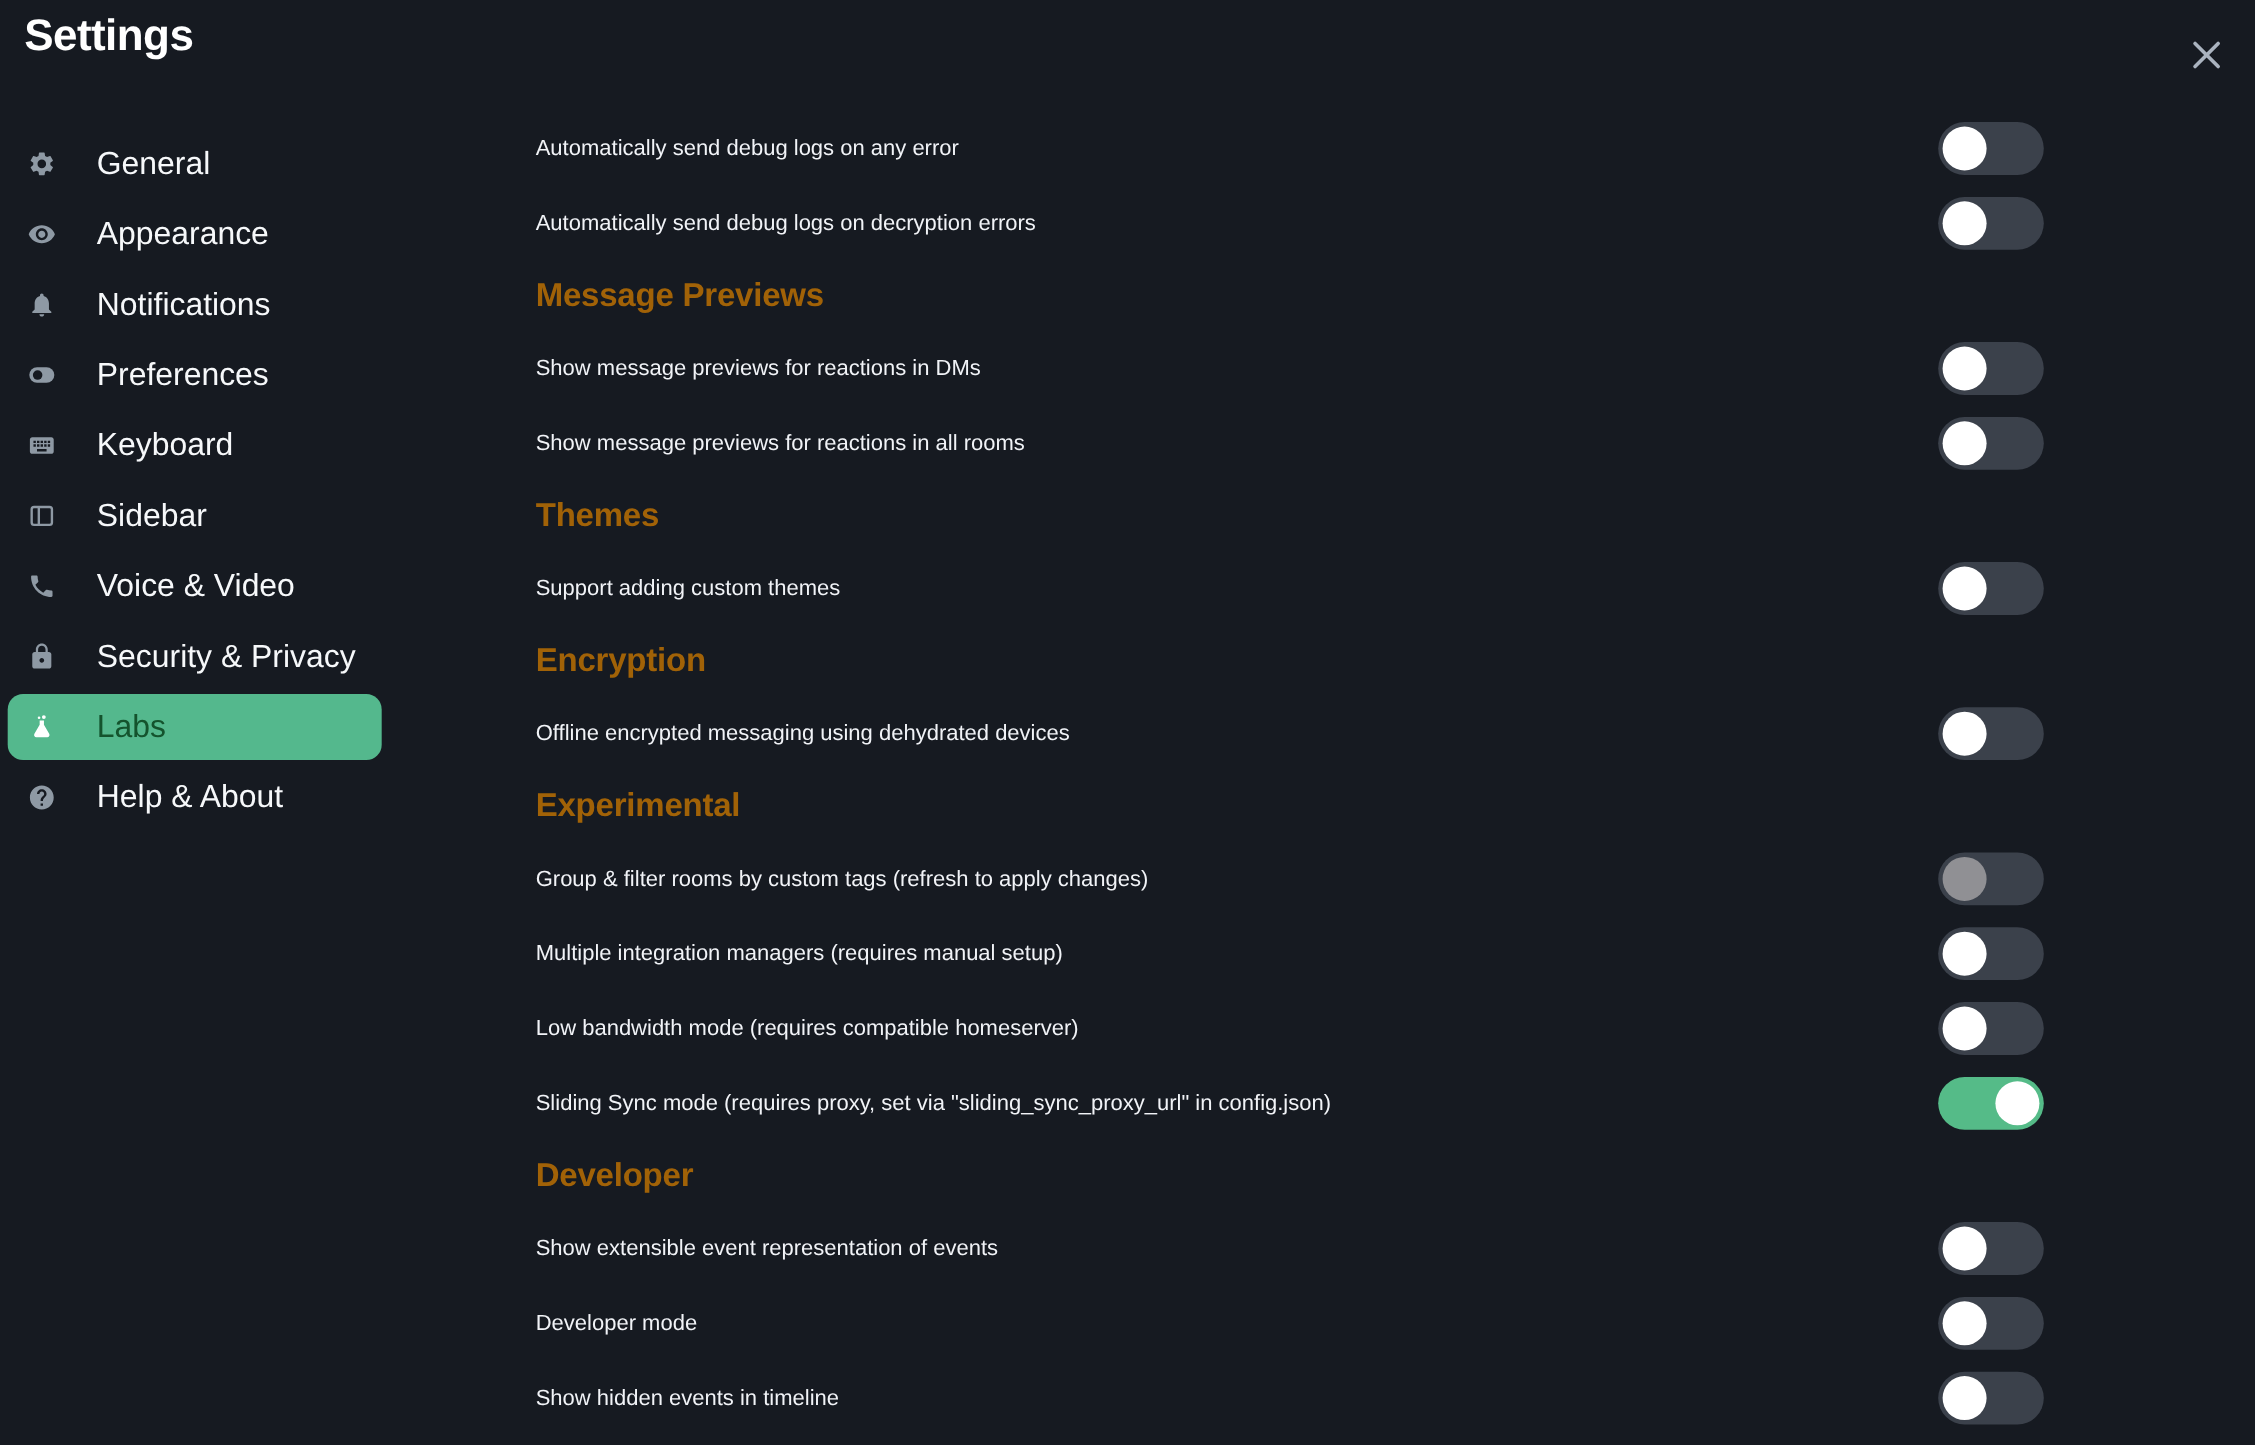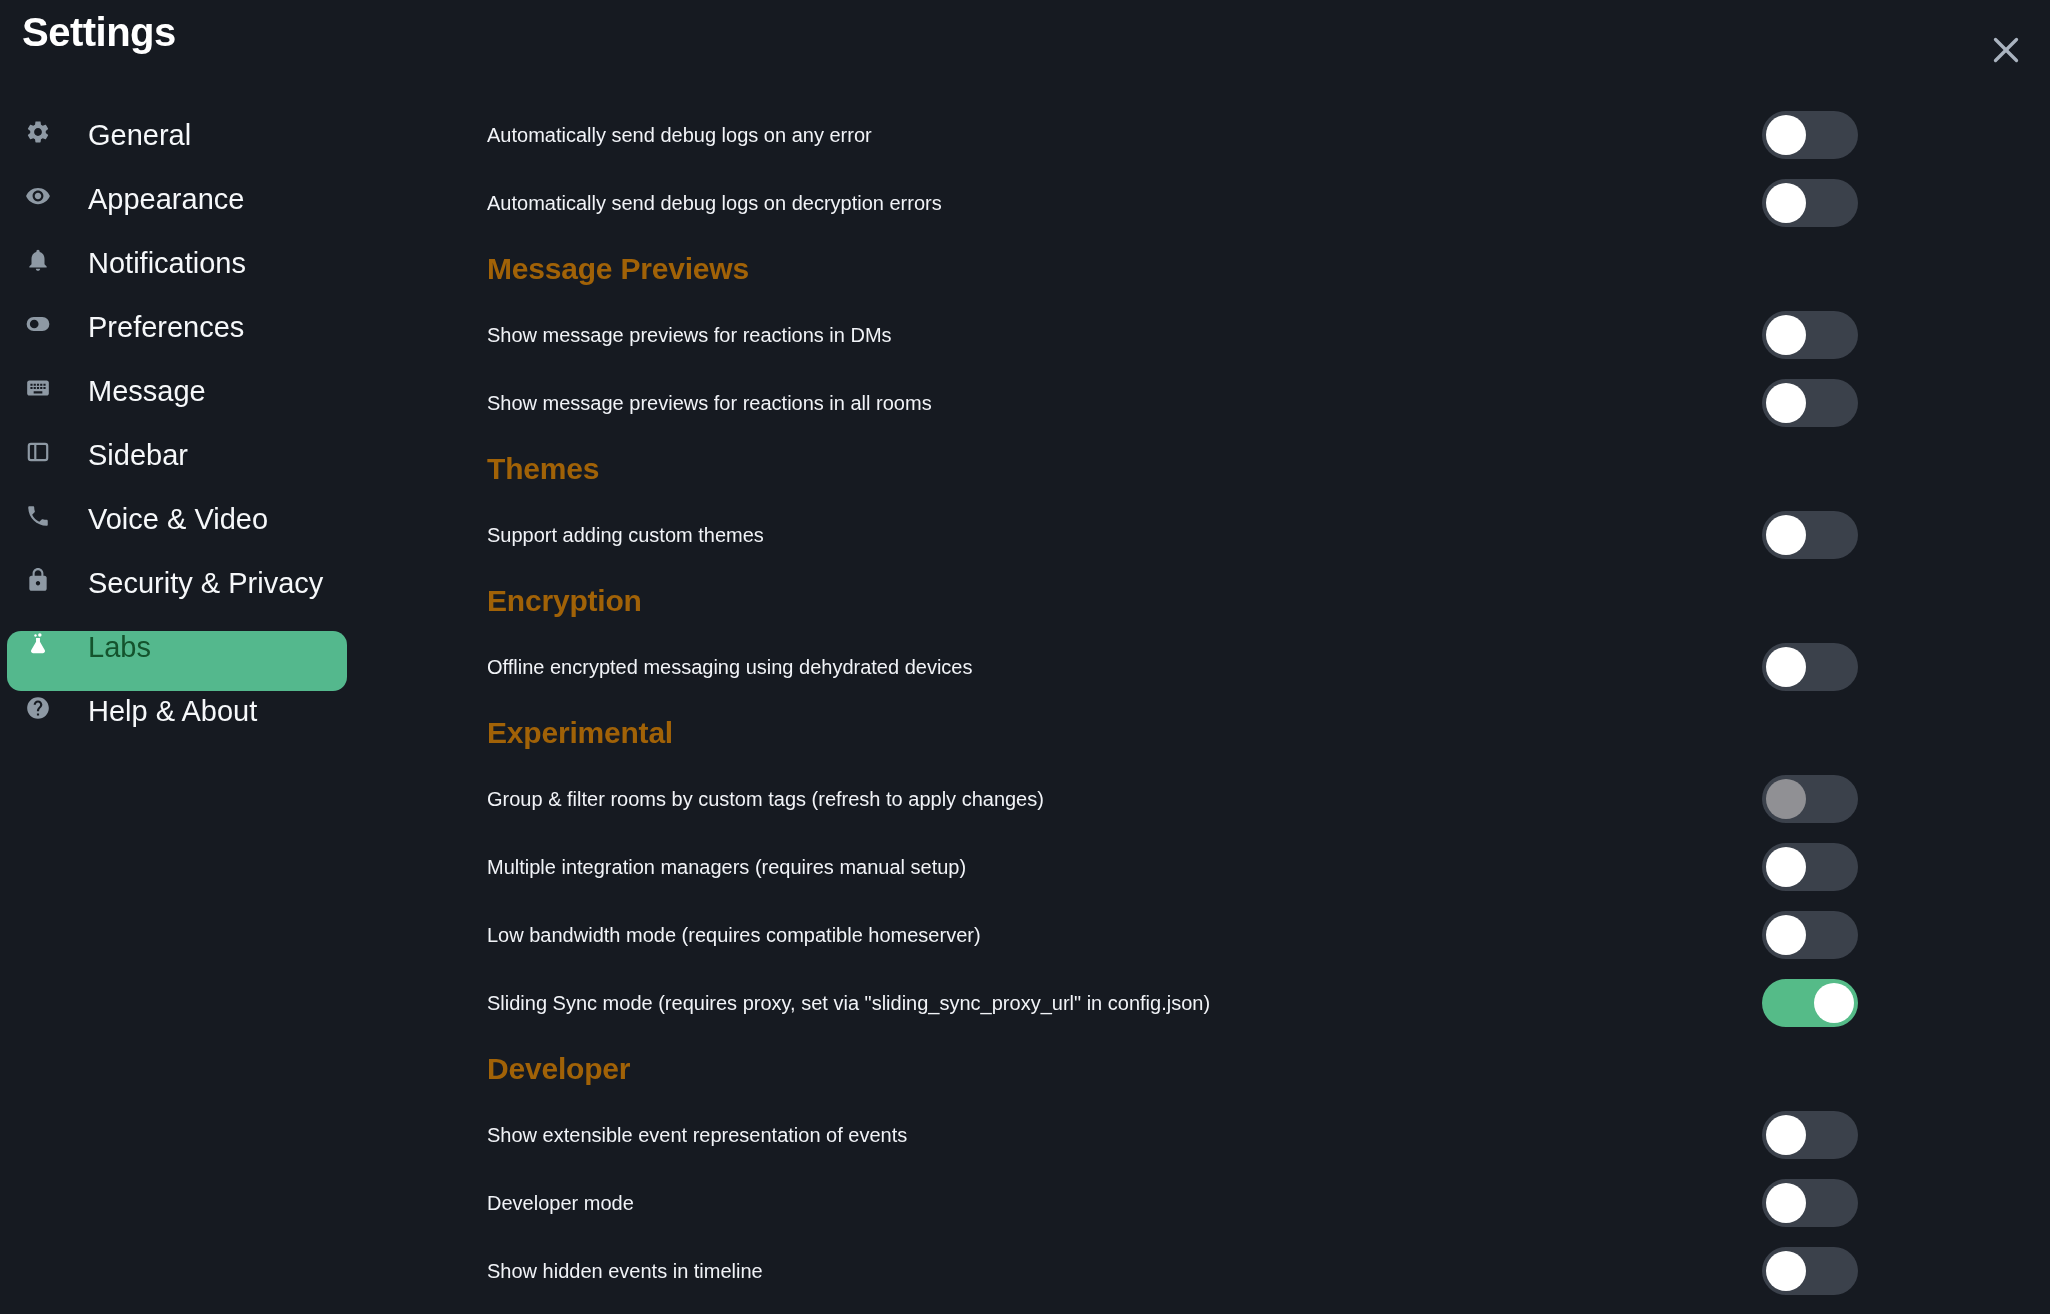--- a/index.html
+++ b/index.html
@@ -16,21 +16,21 @@
   }
   .close-btn{
     position:absolute;top:32px;right:26px;width:36px;height:36px;
     cursor:pointer;color:var(--closeicon,#aab3bf);
   }
   .close-btn svg{width:100%;height:100%;}
 
   
   .sidebar{position:absolute;left:7px;top:119px;width:340px;}
   .side-item{
-    height:60px;border-radius:14px;display:flex;align-items:flex-start;
+    height:60px;border-radius:14px;display:flex;align-items:center;
     padding:0 18px;margin-bottom:4px;font-size:29px;color:#f6f8fa;cursor:pointer;
     box-sizing:border-box;
   }
   .side-item.selected{background:var(--accent,#54b88d);color:#14532d;}
   .side-icon{width:26px;height:26px;margin-right:37px;flex:none;display:flex;
     color:var(--icongray,#8e99a4);}
   .side-item.selected .side-icon{color:#ffffff;}
   .side-icon svg{width:100%;height:100%;}
 
   
@@ -99,21 +99,21 @@
           </svg>
         </span>
         <span class="side-label">Preferences</span>
       </div>
       <div class="side-item">
         <span class="side-icon">
           <svg viewBox="0 0 24 24" fill="currentColor">
             <path d="M20 5H4c-1.1 0-1.99.9-1.99 2L2 17c0 1.1.9 2 2 2h16c1.1 0 2-.9 2-2V7c0-1.1-.9-2-2-2zm-9 3h2v2h-2V8zm0 3h2v2h-2v-2zM8 8h2v2H8V8zm0 3h2v2H8v-2zm-1 2H5v-2h2v2zm0-3H5V8h2v2zm9 7H8v-2h8v2zm0-4h-2v-2h2v2zm0-3h-2V8h2v2zm3 3h-2v-2h2v2zm0-3h-2V8h2v2z"></path>
           </svg>
         </span>
-        <span class="side-label">Message</span>
+        <span class="side-label">Keyboard</span>
       </div>
       <div class="side-item">
         <span class="side-icon">
           <svg viewBox="0 0 24 24" fill="none" stroke="currentColor" stroke-width="2">
             <rect x="3.5" y="4.5" width="17" height="15" rx="2"></rect>
             <line x1="9.5" y1="4.5" x2="9.5" y2="19.5"></line>
           </svg>
         </span>
         <span class="side-label">Sidebar</span>
       </div>

